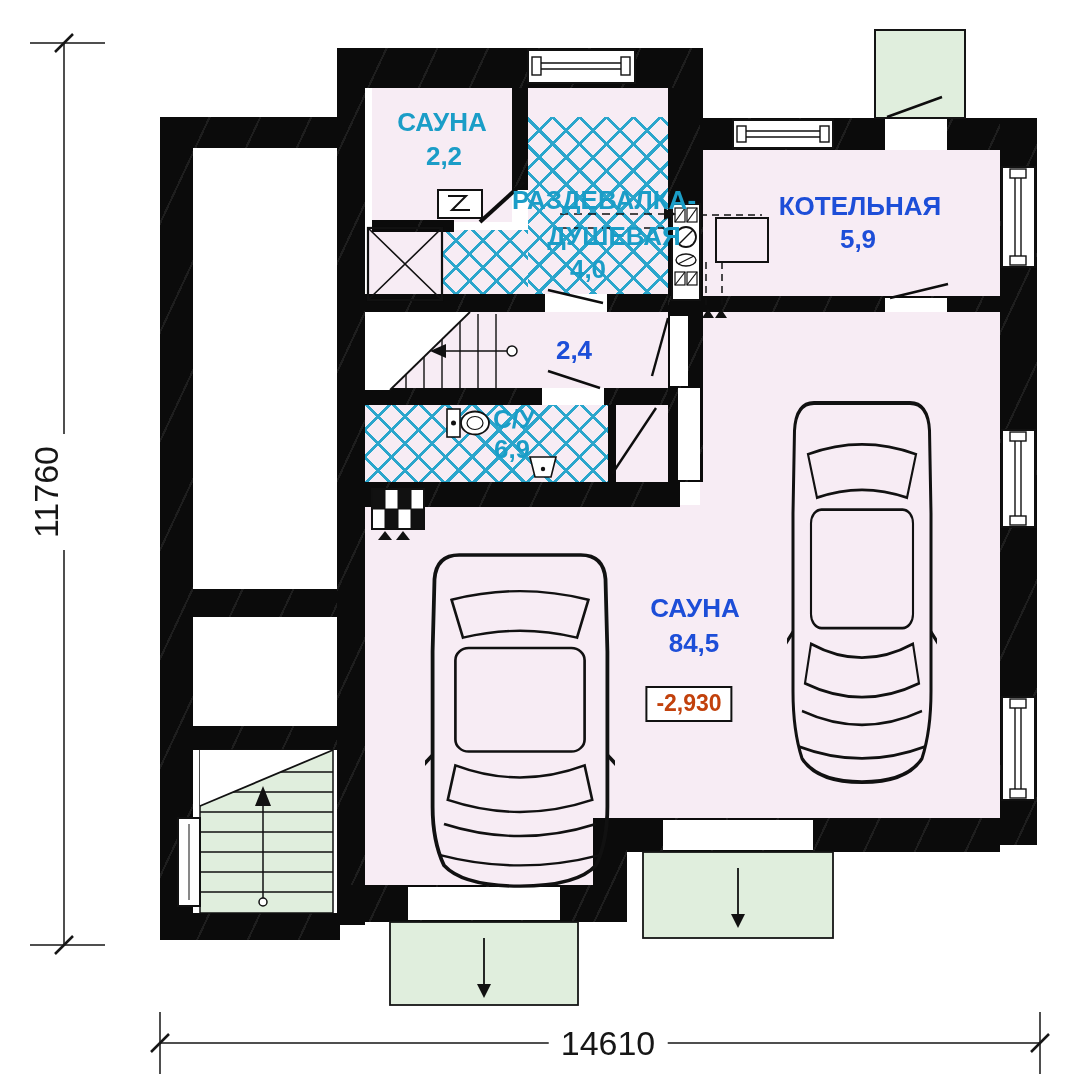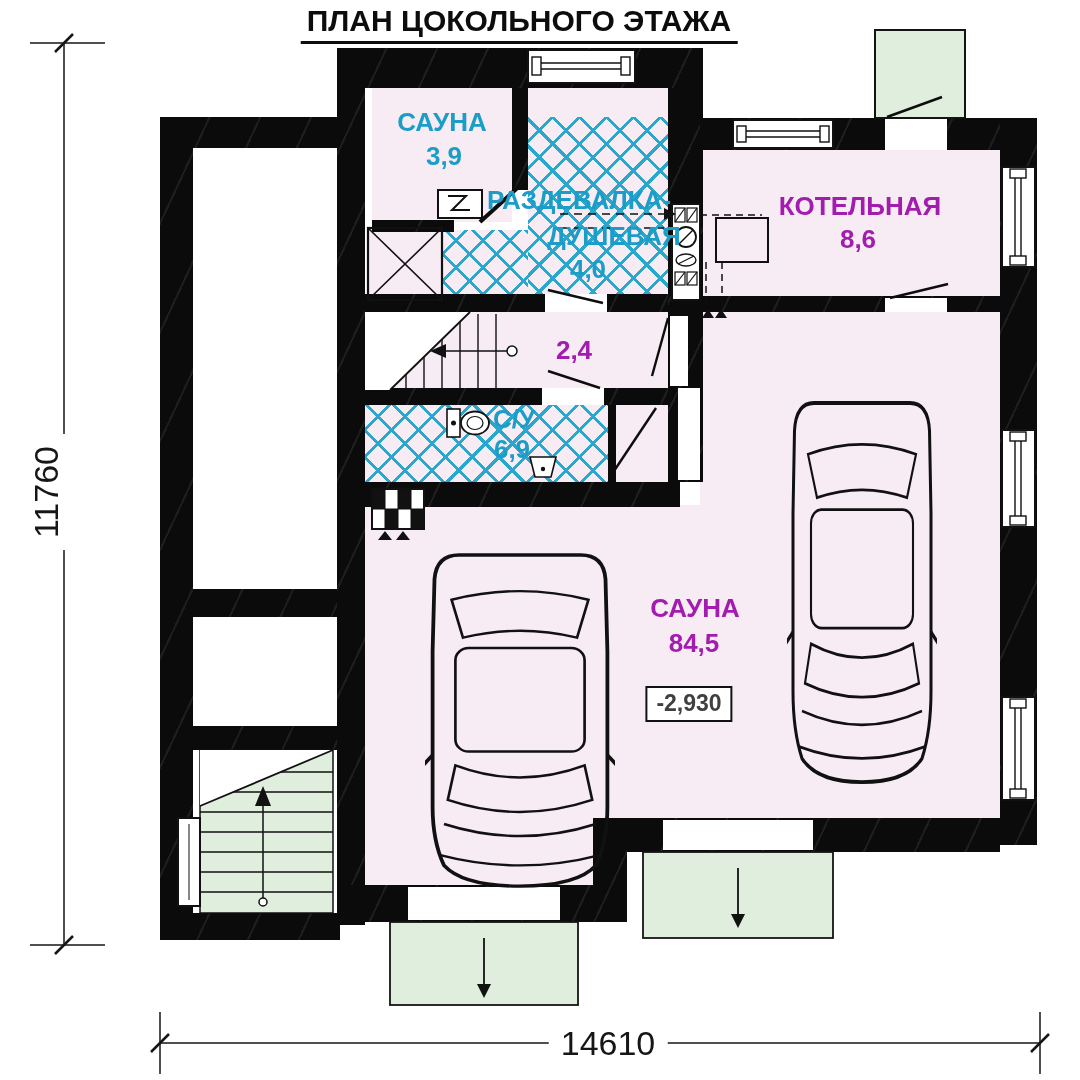--- a/index.html
+++ b/index.html
@@ -7,27 +7,27 @@
   .r{position:absolute;}
   .wall{background:#0b0b0b;background-image:repeating-linear-gradient(115deg,rgba(255,255,255,0) 0 44px,rgba(255,255,255,.08) 44px 46px);}
   .pink{background:#f7ecf4;}
   .white{background:#ffffff;}
   .green{background:#e0eedd;}
   .tile{background-color:#f7ecf4;
     background-image:repeating-linear-gradient(45deg,transparent 0 16px,#2ba6cc 16px 19px),
                      repeating-linear-gradient(135deg,transparent 0 16px,#2ba6cc 16px 19px);}
   .gap{background:#ffffff;}
   svg.overlay{position:absolute;left:0;top:0;z-index:20;}
-  .lbl{position:absolute;transform:translate(-50%,-50%);font-weight:bold;white-space:nowrap;color:#a21caf;z-index:25;line-height:1;}
+  .lbl{position:absolute;transform:translate(-50%,-50%);font-weight:bold;white-space:nowrap;color:#1d4ed8;z-index:25;line-height:1;}
   .cyan{color:#1b9dc7;}
   .fs26{font-size:26px;}
   .title{position:absolute;left:519px;top:4px;transform:translateX(-50%);font-size:30px;font-weight:bold;color:#0d0d0d;border-bottom:3px solid #0d0d0d;padding:0 6px 3px;white-space:nowrap;z-index:25;}
   .dim{position:absolute;transform:translate(-50%,-50%);font-size:34px;color:#161616;background:#fff;padding:0 12px;white-space:nowrap;z-index:25;}
   .dim.vert{transform:translate(-50%,-50%) rotate(-90deg);}
-  .elev{position:absolute;transform:translate(-50%,-50%);border:2px solid #111;background:#fff;padding:2px 9px 3px;font-size:23px;font-weight:bold;color:#404040;z-index:25;white-space:nowrap;}
+  .elev{position:absolute;transform:translate(-50%,-50%);border:2px solid #111;background:#fff;padding:2px 9px 3px;font-size:23px;font-weight:bold;color:#c2410c;z-index:25;white-space:nowrap;}
   .watermark{position:absolute;left:112px;top:484px;font-size:95px;font-weight:bold;letter-spacing:-2px;color:#e6e6e6;opacity:.88;white-space:nowrap;z-index:30;
     text-shadow:-1px -1px 0 #d4d4d4,2px 2px 0 #a9a9a9,6px 7px 6px rgba(60,60,60,.55);}
 </style>
 </head>
 <body>
 
 <div class="canvas">
 
   <div class="r white" style="left:193px;top:148px;width:147px;height:441px"></div>
   <div class="r white" style="left:193px;top:617px;width:147px;height:109px"></div>
@@ -229,31 +229,30 @@
     </g>
 
     <g>
       <use href="#car" x="425" y="548" width="190" height="345"></use>
     </g>
     <g>
       <use href="#car" x="787" y="395" width="150" height="395"></use>
     </g>
   </svg>
 
-  <div class="title">ПЛАН ЦОКОЛЬНОГО ЭТАЖА</div>
 
   <div class="lbl cyan fs26" style="left:442px;top:122px">САУНА</div>
-  <div class="lbl cyan fs26" style="left:444px;top:156px">3,9</div>
-
-  <div class="lbl cyan fs26" style="left:579px;top:200px">РАЗДЕВАЛКА-</div>
+  <div class="lbl cyan fs26" style="left:444px;top:156px">2,2</div>
+
+  <div class="lbl cyan fs26" style="left:604px;top:200px">РАЗДЕВАЛКА-</div>
   <div class="lbl cyan fs26" style="left:614px;top:236px">ДУШЕВАЯ</div>
   <div class="lbl cyan fs26" style="left:588px;top:269px">4,0</div>
 
   <div class="lbl fs26" style="left:860px;top:206px">КОТЕЛЬНАЯ</div>
-  <div class="lbl fs26" style="left:858px;top:239px">8,6</div>
+  <div class="lbl fs26" style="left:858px;top:239px">5,9</div>
 
   <div class="lbl fs26" style="left:574px;top:350px">2,4</div>
 
   <div class="lbl cyan fs26" style="left:514px;top:419px">С/У</div>
   <div class="lbl cyan fs26" style="left:512px;top:449px">6,9</div>
 
   <div class="lbl fs26" style="left:695px;top:608px">САУНА</div>
   <div class="lbl fs26" style="left:694px;top:643px">84,5</div>
   <div class="elev" style="left:689px;top:704px">-2,930</div>
 

